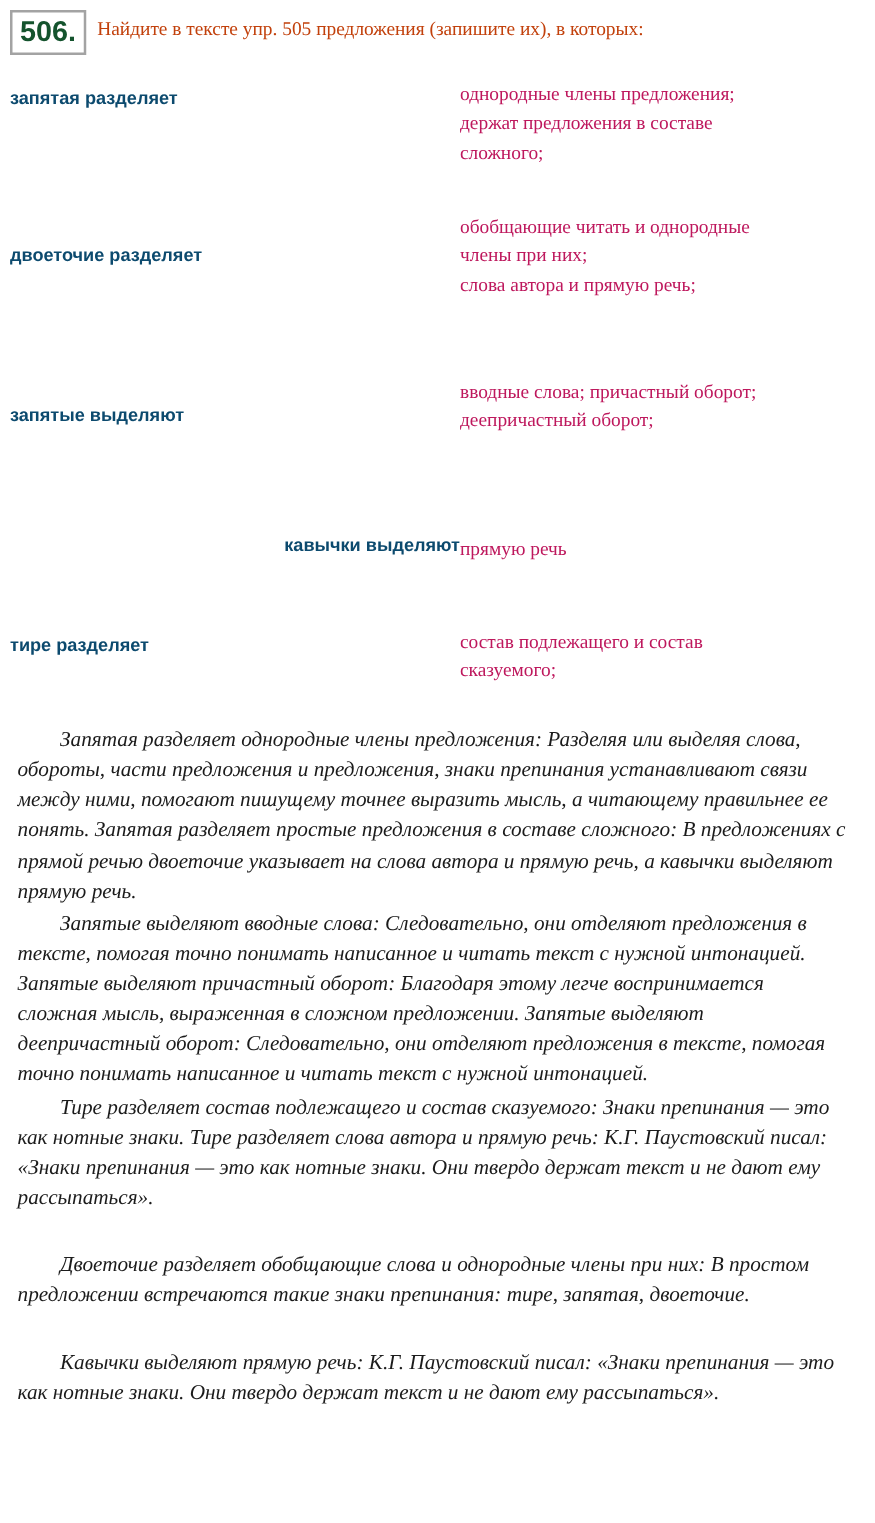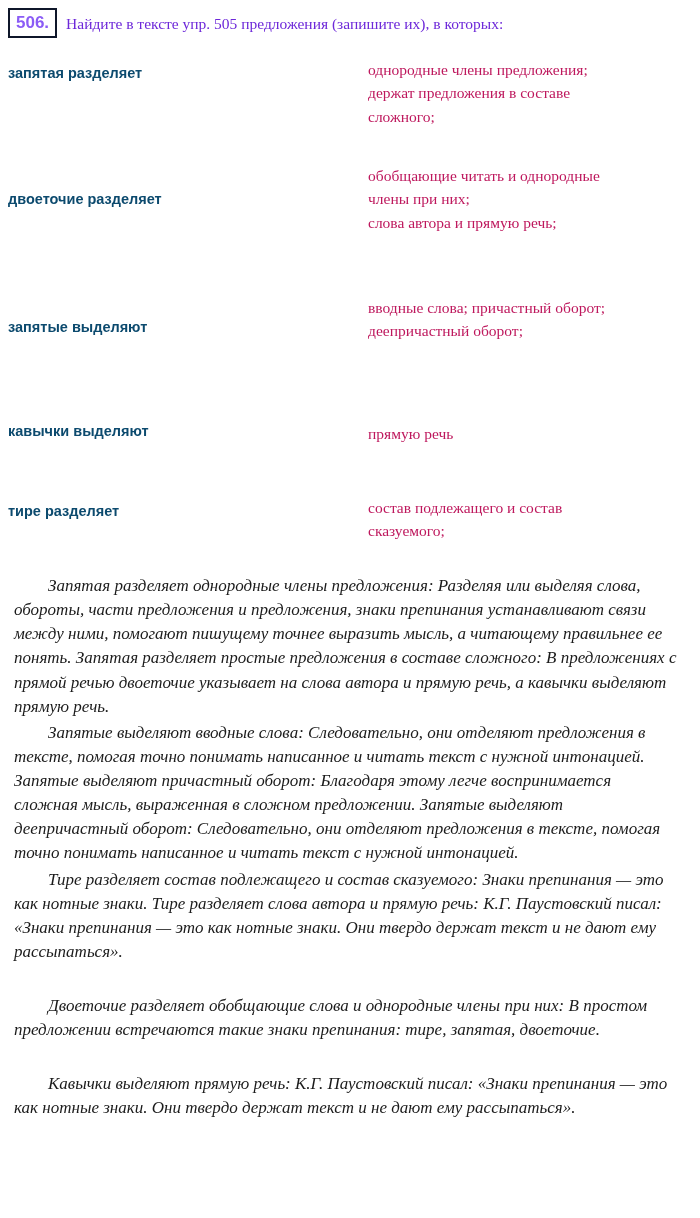--- a/index.html
+++ b/index.html
@@ -22,36 +22,36 @@
     box-sizing: border-box;
   }
 
   
   .header {
     display: flex;
     align-items: flex-start;
     padding: 8px 10px 0 8px;
   }
   .ex-number {
-    border: 2px solid #0f172a;
+    border: 2px solid #a3a3a3;
     font-family: "Liberation Sans", sans-serif;
     font-weight: bold;
-    font-size: 17px;
+    font-size: 23px;
     line-height: 1;
     padding: 4px 6px 5px 6px;
     margin-right: 9px;
-    color: #8b5cf6;
+    color: #14532d;
     white-space: nowrap;
   }
   .header-text {
     font-family: "Liberation Serif", serif;
     font-size: 15.5px;
     line-height: 1.25;
     padding-top: 6px;
-    color: #6d28d9;
+    color: #c2410c;
   }
 
   
   .table {
     margin: 20px 0 0 0;
     padding: 0 18px 0 8px;
   }
   .row {
     display: flex;
     align-items: flex-start;
@@ -78,21 +78,21 @@
 
   .r1 { height: 96px; }
   .r1 .left { padding-top: 6px; }
   .r2 { height: 114px; }
   .r2 .left { padding-top: 28px; }
   .r2 .right { padding-top: 2px; }
   .r3 { height: 100px; }
   .r3 .left { padding-top: 34px; }
   .r3 .right { padding-top: 12px; }
   .r4 { height: 80px; }
-  .r4 .left { padding-top: 30px; }
+  .r4 .left { padding-top: 30px; text-align: right; }
   .r4 .right { padding-top: 30px; }
   .r5 { height: 60px; }
   .r5 .left { padding-top: 22px; }
   .r5 .right { padding-top: 16px; }
 
   
   .prose {
     margin-top: 34px;
     padding: 0 22px 24px 14px;
     font-family: "Liberation Serif", serif;

